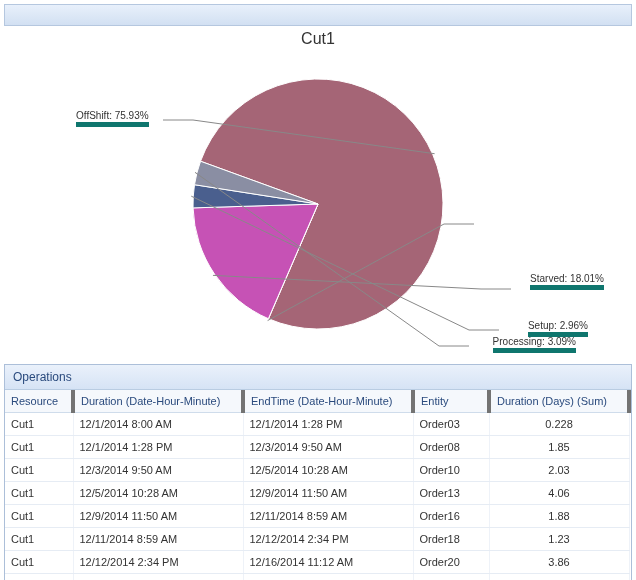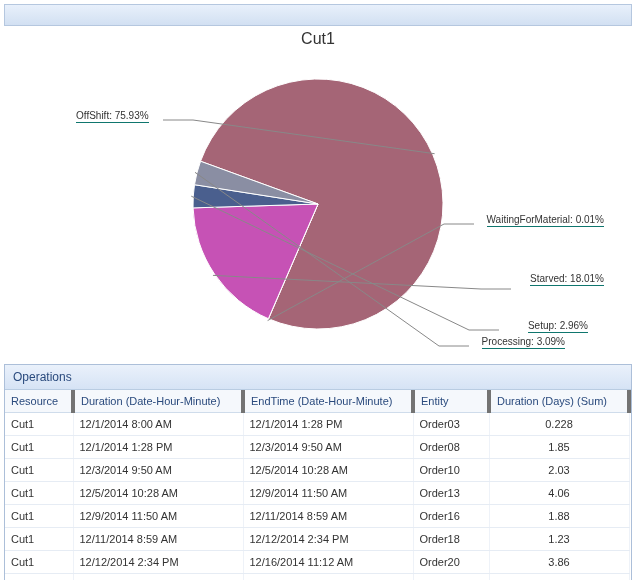--- a/index.html
+++ b/index.html
@@ -31,21 +31,21 @@
   .pie-wrap {
     position: relative;
     width: 628px;
     height: 300px;
   }
   .pie-wrap svg { display: block; }
   .callout-label {
     position: absolute;
     font-size: 10px;
     color: #333;
-    border-bottom: 1px solid #0f766e;
+    border-bottom: 5px solid #0f766e;
     white-space: nowrap;
     padding-bottom: 1px;
   }
   .panel {
     margin: 10px 4px 4px 4px;
     border: 1px solid #acbfd9;
   }
   .panel-header {
     background: linear-gradient(#eaf1fb,#d6e3f5);
     border-bottom: 1px solid #b9cce2;
@@ -108,24 +108,23 @@
       <g id="leader-group">
           <polyline points="430.61988282910835,99.7127955745695 189,66 159,66" fill="none" stroke="#888" stroke-width="1"></polyline>
           <polyline points="263.63139179872303,266.5847473208492 440,170 470,170" fill="none" stroke="#888" stroke-width="1"></polyline>
           <polyline points="208.95827533889874,221.38092238281453 477,235 507,235" fill="none" stroke="#888" stroke-width="1"></polyline>
           <polyline points="187.24342035920182,142.14064138965628 465,276 495,276" fill="none" stroke="#888" stroke-width="1"></polyline>
           <polyline points="191.01091263635337,118.33480792009473 435,292 465,292" fill="none" stroke="#888" stroke-width="1"></polyline>
         </g>
     </svg>
 
     <div class="callout-label" style="left:72px; top:56px;">OffShift: 75.93%</div>
-    <div class="callout-label" style="right:28px; top:160px;">WaitingForMaterial: 0.01%</div>
     <div class="callout-label" style="right:28px; top:219px;">Starved: 18.01%</div>
     <div class="callout-label" style="right:44px; top:266px;">Setup: 2.96%</div>
-    <div class="callout-label" style="right:67px; top:282px;">Processing: 3.09%</div>
+    <div class="callout-label" style="right:56px; top:282px;">Processing: 3.09%</div>
   </div>
 </div>
 
 <div class="panel">
   <div class="panel-header">Operations</div>
   <table class="grid">
     <colgroup>
       <col class="col-res">
         <col class="col-start">
         <col class="col-end">

